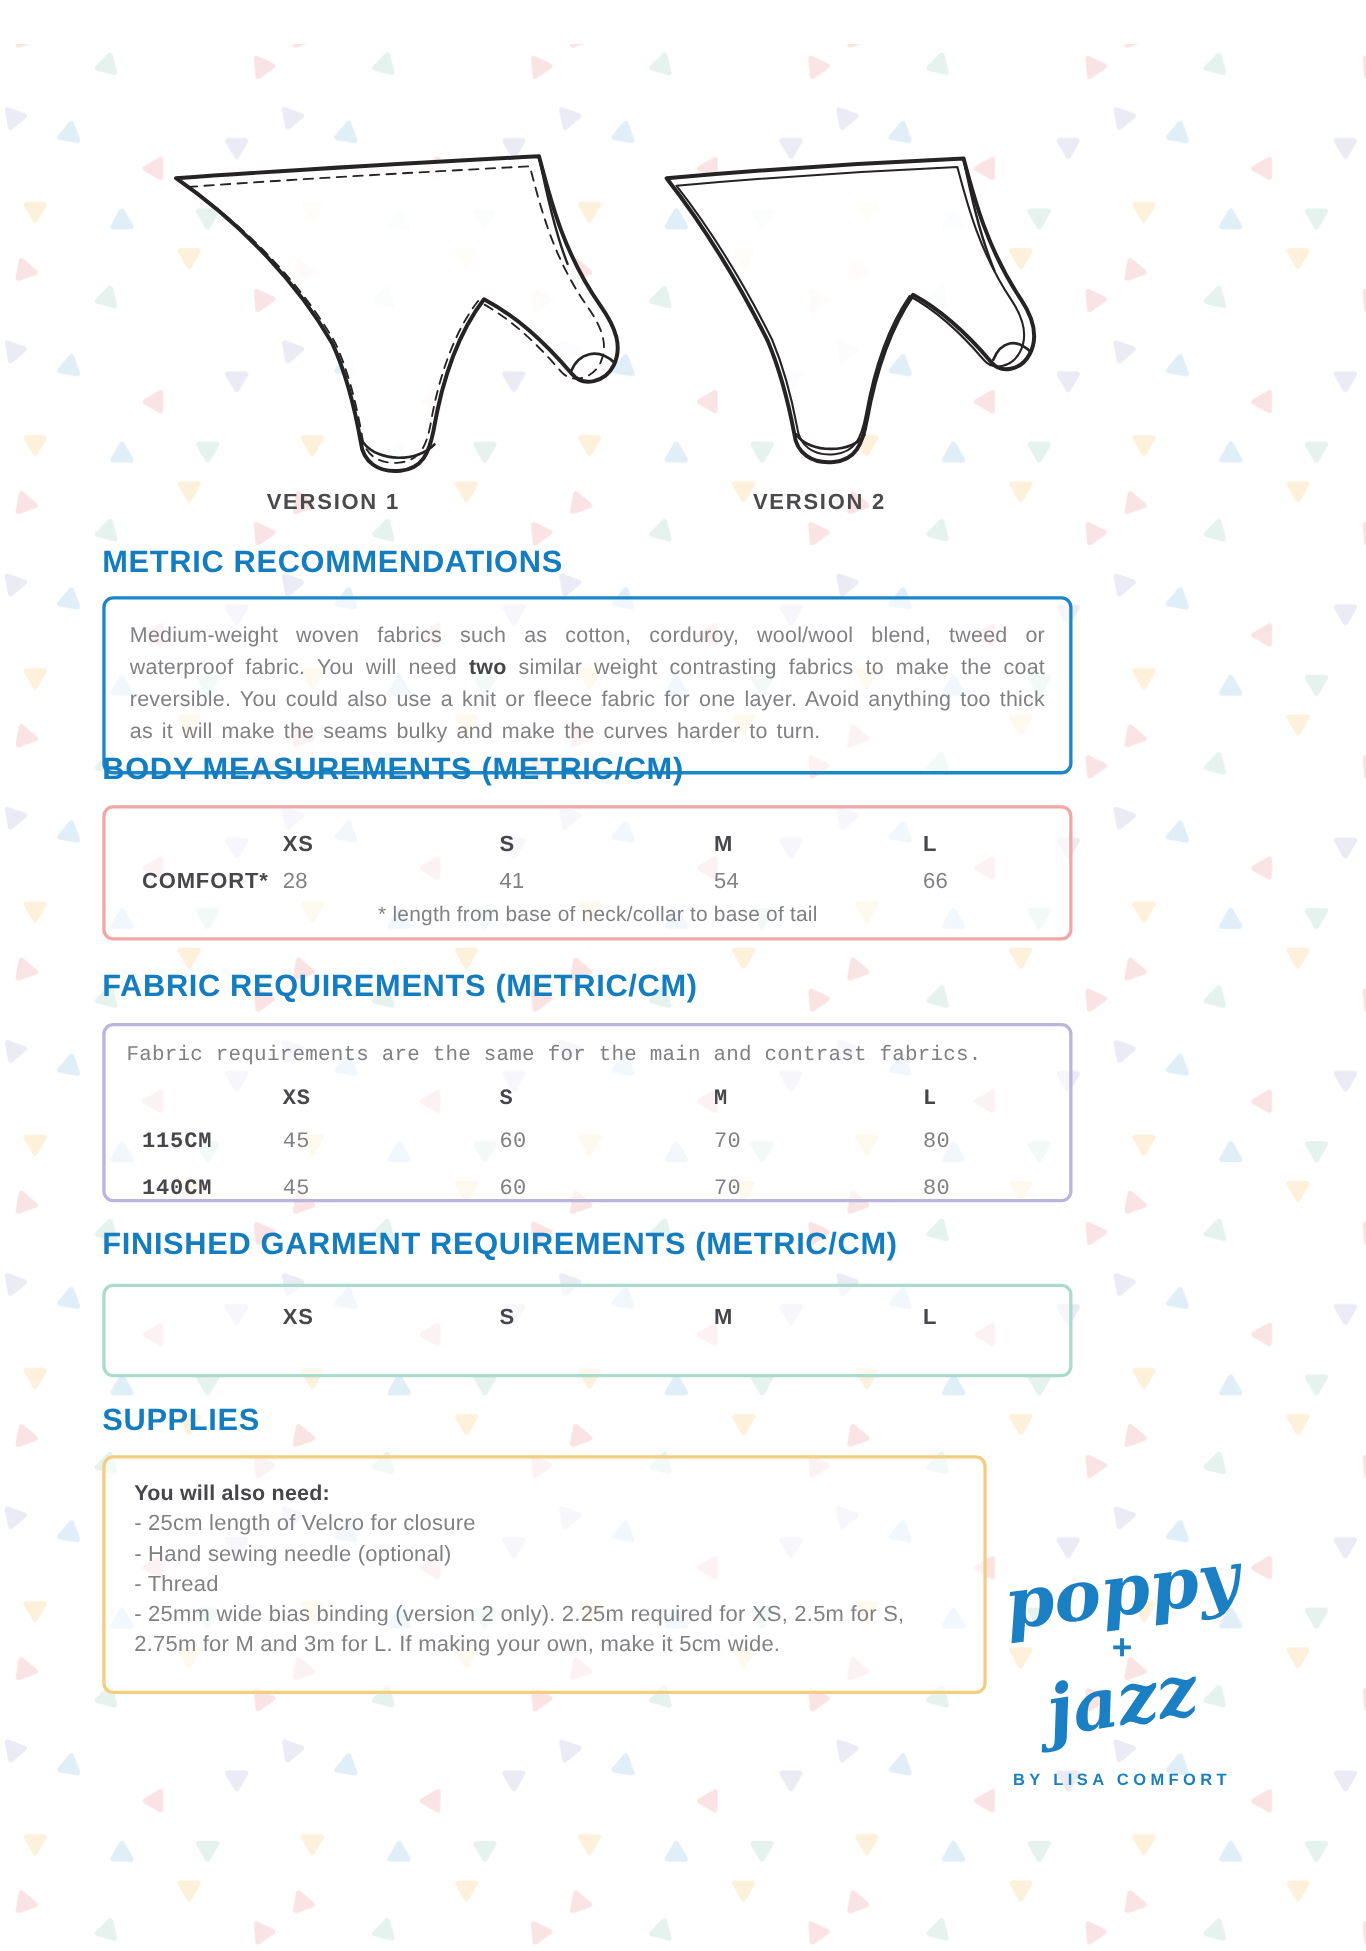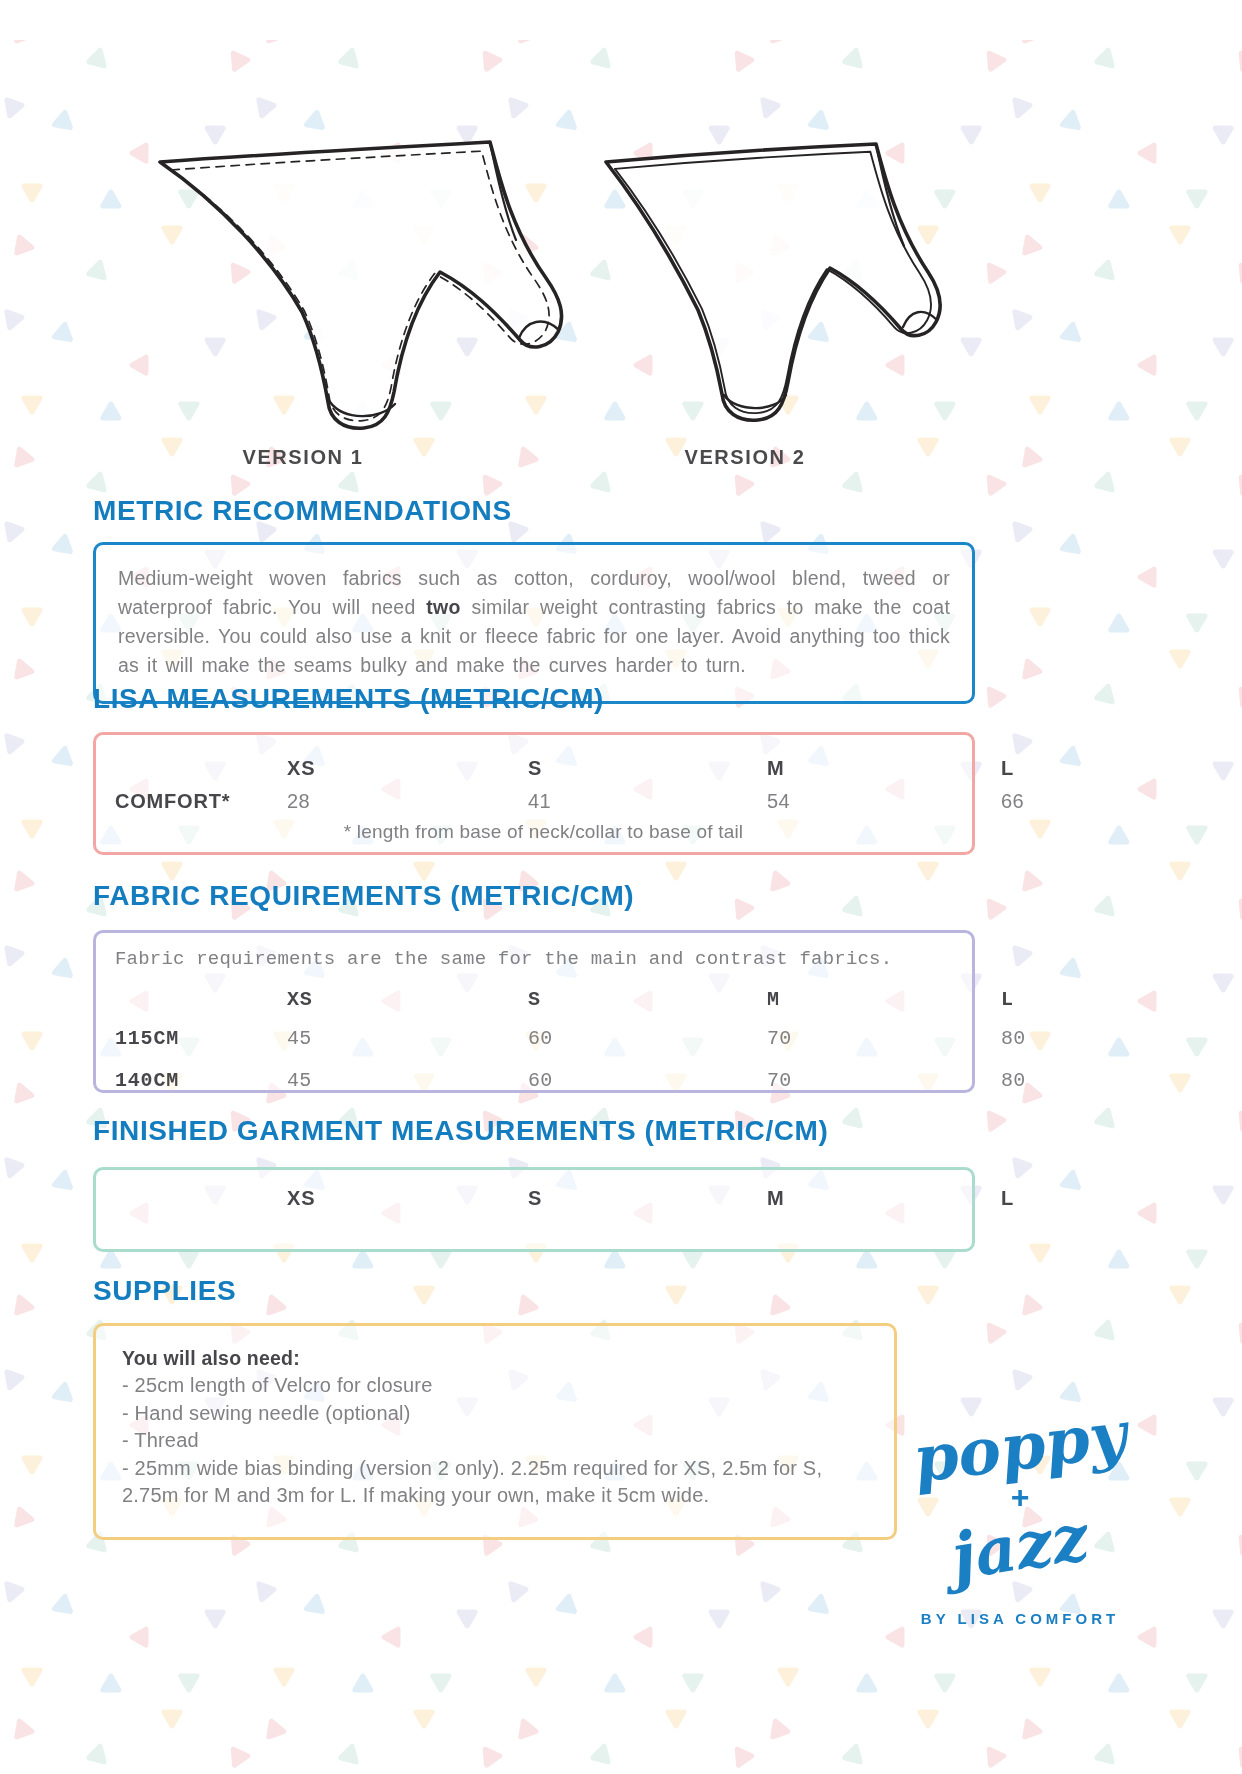--- a/index.html
+++ b/index.html
@@ -41,23 +41,22 @@
     font-size:19.5px;line-height:29px;
     text-align:justify;letter-spacing:.2px;word-spacing:2.5px;
   }
   .body-text b{color:var(--text-dark,#47464a);font-weight:bold;}
 
   
   .tbl{box-sizing:border-box;}
   .trow{
     display:grid;
     grid-template-columns:128px 197px 195px 190px auto;
-    padding-left:19px;
+    padding-left:33px;
     align-items:center;
-    gap:44px;
   }
   .tcell{font-size:20px;color:var(--text-gray,#808184);letter-spacing:.3px;}
   .th{font-weight:bold;color:var(--text-dark,#47464a);letter-spacing:.8px;}
   .tlabel{font-weight:bold;color:var(--text-dark,#47464a);letter-spacing:.8px;}
   .footnote{
     padding-left:19px;margin-top:4px;
     font-size:19px;color:var(--text-gray,#808184);letter-spacing:.2px;text-align:center;
   }
   .note-line{
     padding-left:19px;
@@ -151,21 +150,21 @@
   </svg>
 
   <div class="version-label" style="left:183px">VERSION 1</div>
   <div class="version-label" style="left:625px">VERSION 2</div>
 
   <div class="sec-title" style="top:495px">METRIC RECOMMENDATIONS</div>
   <div class="box box-blue" style="top:542px;height:162px">
     <div class="body-text"><span>Medium-weight woven fabrics such as cotton, corduroy, wool/wool blend, tweed or waterproof fabric. You will need </span><b>two</b><span> similar weight contrasting fabrics to make the coat reversible. You could also use a knit or fleece fabric for one layer. Avoid anything too thick as it will make the seams bulky and make the curves harder to turn.</span></div>
   </div>
 
-  <div class="sec-title" style="top:683px">LISA MEASUREMENTS (METRIC/CM)</div>
+  <div class="sec-title" style="top:683px">BODY MEASUREMENTS (METRIC/CM)</div>
   <div class="box box-pink tbl" style="top:732px;height:123px;padding-top:16px">
     <div class="trow" style="height:34px">
       <div class="tcell"></div>
       <div class="tcell th">XS</div>
       <div class="tcell th">S</div>
       <div class="tcell th">M</div>
       <div class="tcell th">L</div>
     </div>
     <div class="trow" style="height:32px">
       <div class="tcell tlabel">COMFORT*</div>
@@ -196,21 +195,21 @@
     </div>
     <div class="trow" style="height:42px">
       <div class="tcell tlabel">140CM</div>
       <div class="tcell">45</div>
       <div class="tcell">60</div>
       <div class="tcell">70</div>
       <div class="tcell">80</div>
     </div>
   </div>
 
-  <div class="sec-title" style="top:1115px">FINISHED GARMENT MEASUREMENTS (METRIC/CM)</div>
+  <div class="sec-title" style="top:1115px">FINISHED GARMENT REQUIREMENTS (METRIC/CM)</div>
   <div class="box box-mint tbl" style="top:1167px;height:85px;padding-top:9px">
     <div class="trow" style="height:38px">
       <div class="tcell"></div>
       <div class="tcell th">XS</div>
       <div class="tcell th">S</div>
       <div class="tcell th">M</div>
       <div class="tcell th">L</div>
     </div>
   </div>
 

